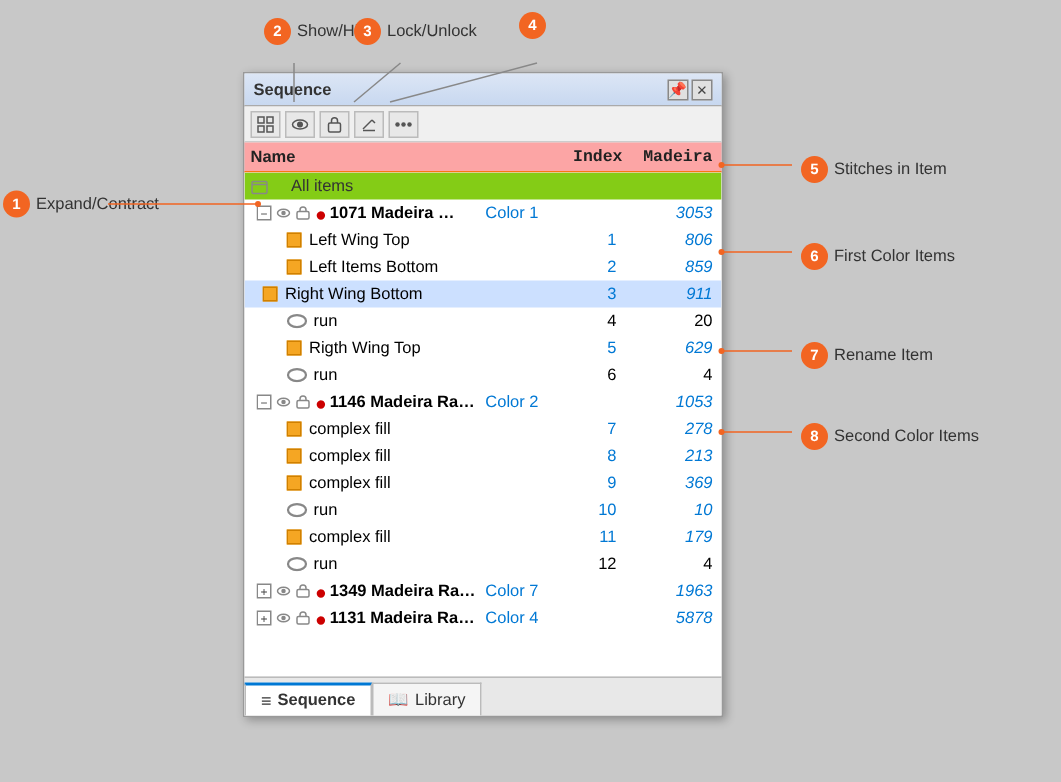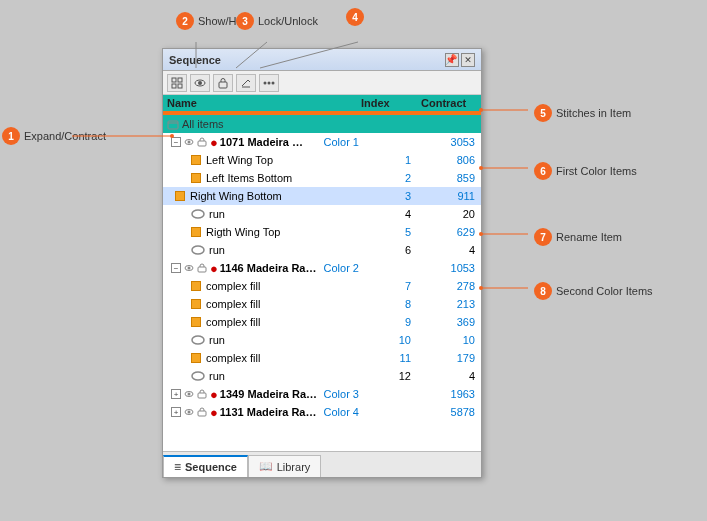--- a/index.html
+++ b/index.html
@@ -109,52 +109,54 @@
       justify-content: center;
       cursor: pointer;
       font-size: 10px;
       color: #555;
     }
 
     
     .table-header {
       display: grid;
       grid-template-columns: 1fr 60px 60px;
-      background: #14b8a6;
-      border-bottom: 4px solid #f97316;
+      background: #fca5a5;
+      border-bottom: 1px solid #f97316;
       height: 20px;
       align-items: center;
       padding: 0 2px;
       flex-shrink: 0;
     }
     .th {
       font-size: 11px;
       font-weight: 600;
       color: #222;
       padding-left: 2px;
     }
     .th-right {
-      text-align: left;
+      text-align: right;
       padding-right: 4px;
+      font-family: Liberation Mono, monospace;
     }
 
     
     .tree-content {
       flex: 1;
       overflow-y: auto;
       overflow-x: hidden;
       background: white;
     }
 
     .all-items-row {
       display: flex;
       align-items: center;
       height: 18px;
       padding-left: 4px;
-      background: #14b8a6;
+      background: #84cc16;
+      gap: 12px;
     }
     .all-items-label {
       font-size: 11px;
       color: #333;
     }
 
     .tree-row {
       display: grid;
       grid-template-columns: 1fr 60px 60px;
       height: 18px;
@@ -176,21 +178,21 @@
       text-align: right;
       padding-right: 8px;
       font-size: 11px;
     }
     .row-stitches {
       text-align: right;
       padding-right: 4px;
       font-size: 11px;
     }
     .index-blue { color: #0078d4; }
-    .stitches-blue { color: #0078d4; }
+    .stitches-blue { color: #0078d4; font-style: italic; }
 
     .expand-icon {
       width: 10px;
       height: 10px;
       border: 1px solid #888;
       display: inline-flex;
       align-items: center;
       justify-content: center;
       font-size: 8px;
       cursor: pointer;
@@ -311,21 +313,21 @@
         <circle cx="6" cy="6" r="1.5" fill="#555"></circle>
         <circle cx="2" cy="6" r="1.5" fill="#555"></circle>
         <circle cx="10" cy="6" r="1.5" fill="#555"></circle>
       </svg>
     </div>
   </div>
 
   <div class="table-header">
     <div class="th">Name</div>
     <div class="th th-right">Index</div>
-    <div class="th th-right">Contract</div>
+    <div class="th th-right">Madeira</div>
   </div>
 
   <div class="tree-content">
 
     <div class="all-items-row">
       <svg width="12" height="12" viewBox="0 0 12 12" style="flex-shrink:0;margin-right:3px">
         <rect x="1" y="3" width="10" height="8" rx="1" fill="none" stroke="#888" stroke-width="1"></rect>
         <path d="M1 5h10" stroke="#888" stroke-width="1"></path>
       </svg>
       <span class="all-items-label">All items</span>
@@ -491,21 +493,21 @@
         <svg width="10" height="10" viewBox="0 0 10 10" style="flex-shrink:0">
           <ellipse cx="5" cy="5" rx="4" ry="2.5" fill="none" stroke="#888" stroke-width="1"></ellipse>
           <circle cx="5" cy="5" r="1.5" fill="#888"></circle>
         </svg>
         <svg width="10" height="10" viewBox="0 0 10 10" style="flex-shrink:0;margin:0 1px">
           <rect x="1" y="4" width="8" height="5" rx="1" fill="none" stroke="#888" stroke-width="1"></rect>
           <path d="M3 4V3a2 2 0 014 0v1" fill="none" stroke="#888" stroke-width="1"></path>
         </svg>
         <span style="color:#cc0000;font-size:13px;flex-shrink:0;">●</span>
         <span class="row-label row-label-bold">1349 Madeira Rayo...</span>
-        <span class="color-label" style="margin-left:3px">Color 3</span>
+        <span class="color-label" style="margin-left:3px">Color 7</span>
       </div>
       <div class="row-index"></div>
       <div class="row-stitches stitches-blue">1963</div>
     </div>
 
     <div class="tree-row" style="padding-left:8px">
       <div class="row-name">
         <span class="expand-icon">+</span>
         <svg width="10" height="10" viewBox="0 0 10 10" style="flex-shrink:0">
           <ellipse cx="5" cy="5" rx="4" ry="2.5" fill="none" stroke="#888" stroke-width="1"></ellipse>

